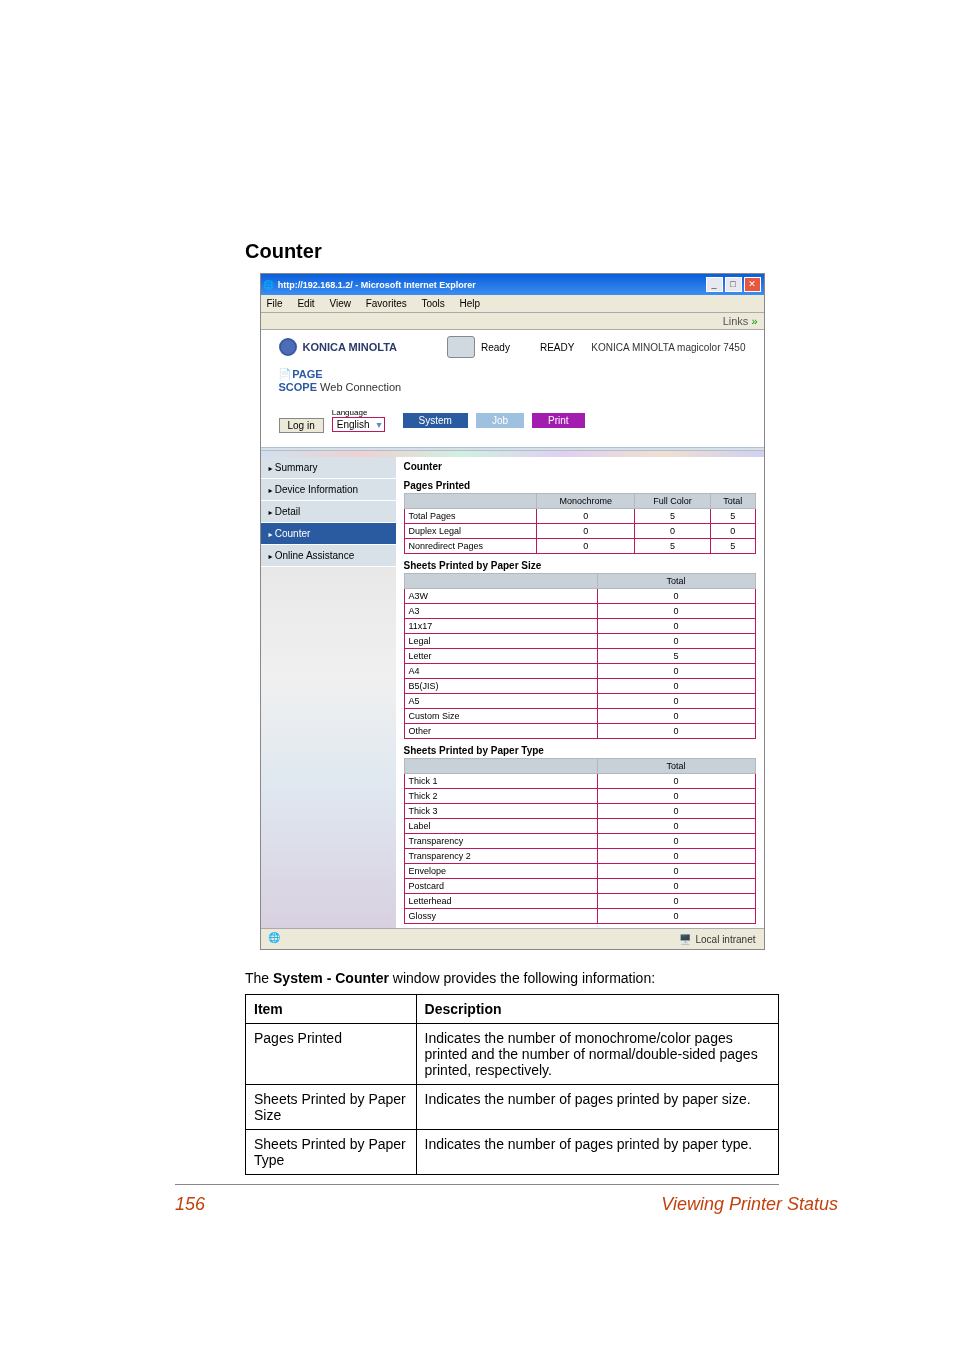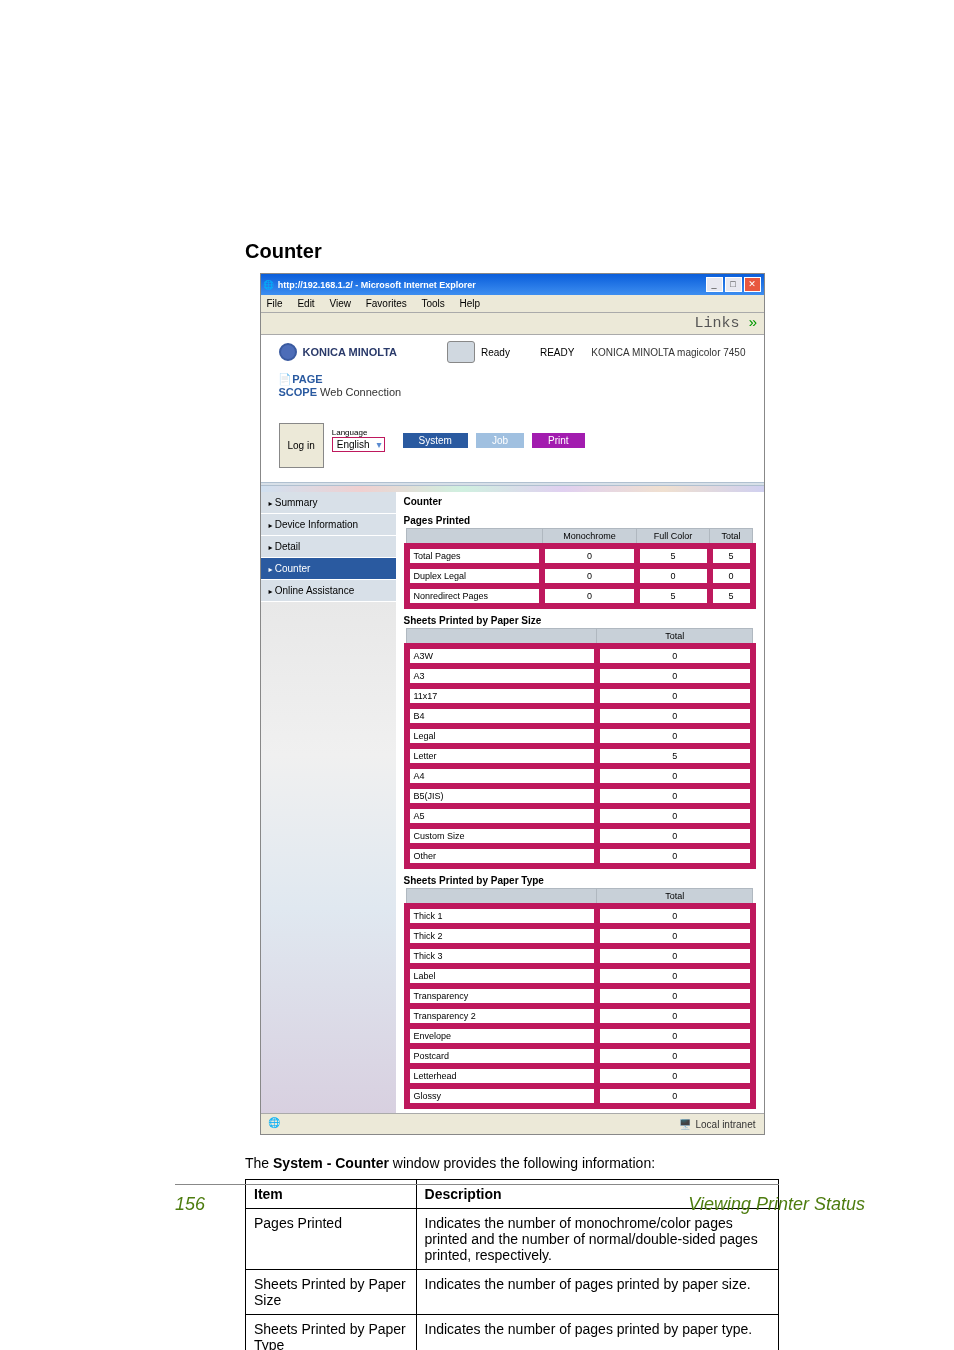--- a/index.html
+++ b/index.html
@@ -8,36 +8,36 @@
     .section-title { font-size: 20px; font-weight: bold; color: #000; margin-bottom: 10px; }
     
     .screenshot { border: 1px solid #888; width: 505px; margin: 0 auto 20px; background: #fff; }
     .titlebar { background: linear-gradient(to bottom, #0a5edb, #3d8ef0); color: #fff; display: flex; align-items: center; height: 21px; padding: 0 3px; font-size: 9px; }
     .titlebar-text { flex: 1; padding-left: 3px; font-weight: bold; }
     .win-btns { display: flex; gap: 2px; }
     .win-btn { width: 17px; height: 15px; background: #e8e8f0; border: 1px solid #fff; font-size: 9px; text-align: center; line-height: 13px; color: #333; }
     .win-btn.close { background: #e8573f; color: #fff; }
     .menubar { background: #ece9d8; padding: 3px 6px; font-size: 10px; color: #000; border-bottom: 1px solid #aaa; }
     .menubar span { margin-right: 12px; }
-    .linksbar { background: #ece9d8; padding: 2px 6px; font-size: 15px; text-align: right; border-bottom: 1px solid #aaa; color: #555; font-family: Liberation Mono, monospace; }
+    .linksbar { background: #ece9d8; padding: 2px 6px; font-size: 11px; text-align: right; border-bottom: 1px solid #aaa; color: #555; }
     
     .content-area { background: #fff; }
     .header-row { display: flex; align-items: center; padding: 6px 18px; }
     .km-logo { display: flex; align-items: center; gap: 6px; font-size: 11px; font-weight: bold; color: #2a3a6a; }
     .km-circle { width: 18px; height: 18px; background: #4d6db8; border-radius: 50%; border: 2px solid #3a5aa0; }
     .ready-box { display: flex; align-items: center; gap: 6px; margin-left: 50px; }
     .printer-icon { width: 28px; height: 22px; background: #d0d8e0; border: 1px solid #888; border-radius: 3px; position: relative; }
     .ready-text { font-size: 10px; }
     .ready-label { font-size: 10px; }
     .device-name { font-size: 10px; color: #333; margin-left: auto; }
     .pagescope { padding: 4px 18px 10px; font-size: 11px; color: #333; }
     .ps-icon { font-weight: bold; color: #2a5aa0; }
     
     .login-row { display: flex; align-items: center; gap: 8px; padding: 4px 18px 10px; font-size: 10px; }
-    .login-btn { background: #ece9d8; border: 1px solid #888; padding: 16px 8px; font-size: 10px; margin-top: 11px; }
+    .login-btn { background: #ece9d8; border: 1px solid #888; padding: 1px 8px; font-size: 10px; margin-top: 11px; }
     .lang-select { background: #fff; border: 1px solid #be185d; padding: 1px 14px 1px 4px; font-size: 10px; position: relative; }
     .lang-select::after { content: '▾'; position: absolute; right: 2px; color: #5a8ad0; }
     .tab-btn { padding: 2px 16px; font-size: 10px; color: #fff; border: none; }
     .tab-system { background: #2a5aa0; margin-left: 10px; }
     .tab-job { background: #a0c0e0; }
     .tab-print { background: #a21caf; }
     
     .divider-line { height: 4px; background: #d8e0e8; border-top: 1px solid #b0c0d0; border-bottom: 1px solid #b0c0d0; margin: 4px 0 0; }
     .gallery-bar { height: 6px; background: linear-gradient(to right, #d0e0f0, #f0d0d0 20%, #d0f0e0 40%, #e0d0f0 60%, #f0e0d0 80%, #d0d0f0); }
     
@@ -46,35 +46,35 @@
     .nav-item { font-size: 10px; padding: 5px 8px; color: #000; background: #d8e0e8; border-bottom: 1px solid #fff; }
     .nav-item.active { background: #2a5aa0; color: #fff; }
     .nav-item::before { content: '▸ '; font-size: 8px; }
     .photo-strip { flex: 1; background: linear-gradient(to bottom, #e8e8e8, #f0f0f0 30%, #e0e8f0 60%, #d8d0e0); min-height: 280px; }
     
     .main-panel { flex: 1; padding: 4px 8px; font-size: 10px; }
     .panel-title { font-weight: bold; margin-bottom: 8px; font-size: 10px; }
     .sub-title { font-weight: bold; margin: 6px 0 2px; font-size: 10px; }
     .data-table { width: 100%; border-collapse: collapse; font-size: 9px; }
     .data-table th { background: #c8d0d8; padding: 2px 4px; text-align: center; font-weight: normal; border: 1px solid #b0b8c0; }
-    .data-table td { padding: 2px 4px; border: 6px solid #be185d; }
+    .data-table td { padding: 2px 4px; border: 1px solid #be185d; }
     .data-table td.lbl { text-align: left; }
     .data-table td.num { text-align: center; }
     
     .statusbar { background: #ece9d8; border-top: 1px solid #aaa; padding: 3px 8px; display: flex; justify-content: space-between; align-items: center; font-size: 10px; }
     .ie-icon { width: 14px; height: 14px; display: inline-block; }
     .intranet { display: flex; align-items: center; gap: 4px; color: #333; }
     
     .desc-text { font-size: 14px; margin: 18px 0 8px; }
     .info-table { width: 100%; border-collapse: collapse; border: 1.5px solid #000; }
     .info-table th { text-align: left; font-weight: bold; font-size: 14px; padding: 6px 8px; border: 1px solid #000; }
     .info-table td { font-size: 14px; padding: 6px 8px; border: 1px solid #000; vertical-align: top; }
     .col-item { width: 32%; }
     
-    .footer { position: absolute; bottom: 135px; left: 0; right: 0; display: flex; justify-content: space-between; padding: 0 89px 0 175px; font-size: 18px; font-style: italic; color: #4d7c0f; }
+    .footer { position: absolute; bottom: 135px; left: 0; right: 0; display: flex; justify-content: space-between; padding: 0 116px 0 175px; font-size: 18px; font-style: italic; color: #c2410c; }
     .footer-line { position: absolute; bottom: 165px; left: 175px; right: 175px; height: 1px; background: #888; }
   </style>
 </head>
 <body>
 
 <div class="page">
   <div class="section-title">Counter</div>
 
   <div class="screenshot">
     <div class="titlebar">
@@ -178,24 +178,20 @@
             <tr>
                   <td class="lbl">A3W</td>
                   <td class="num">0</td>
                 </tr>
             <tr>
                   <td class="lbl">A3</td>
                   <td class="num">0</td>
                 </tr>
             <tr>
                   <td class="lbl">11x17</td>
-                  <td class="num">0</td>
-                </tr>
-            <tr>
-                  <td class="lbl">B4</td>
                   <td class="num">0</td>
                 </tr>
             <tr>
                   <td class="lbl">Legal</td>
                   <td class="num">0</td>
                 </tr>
             <tr>
                   <td class="lbl">Letter</td>
                   <td class="num">5</td>
                 </tr>

